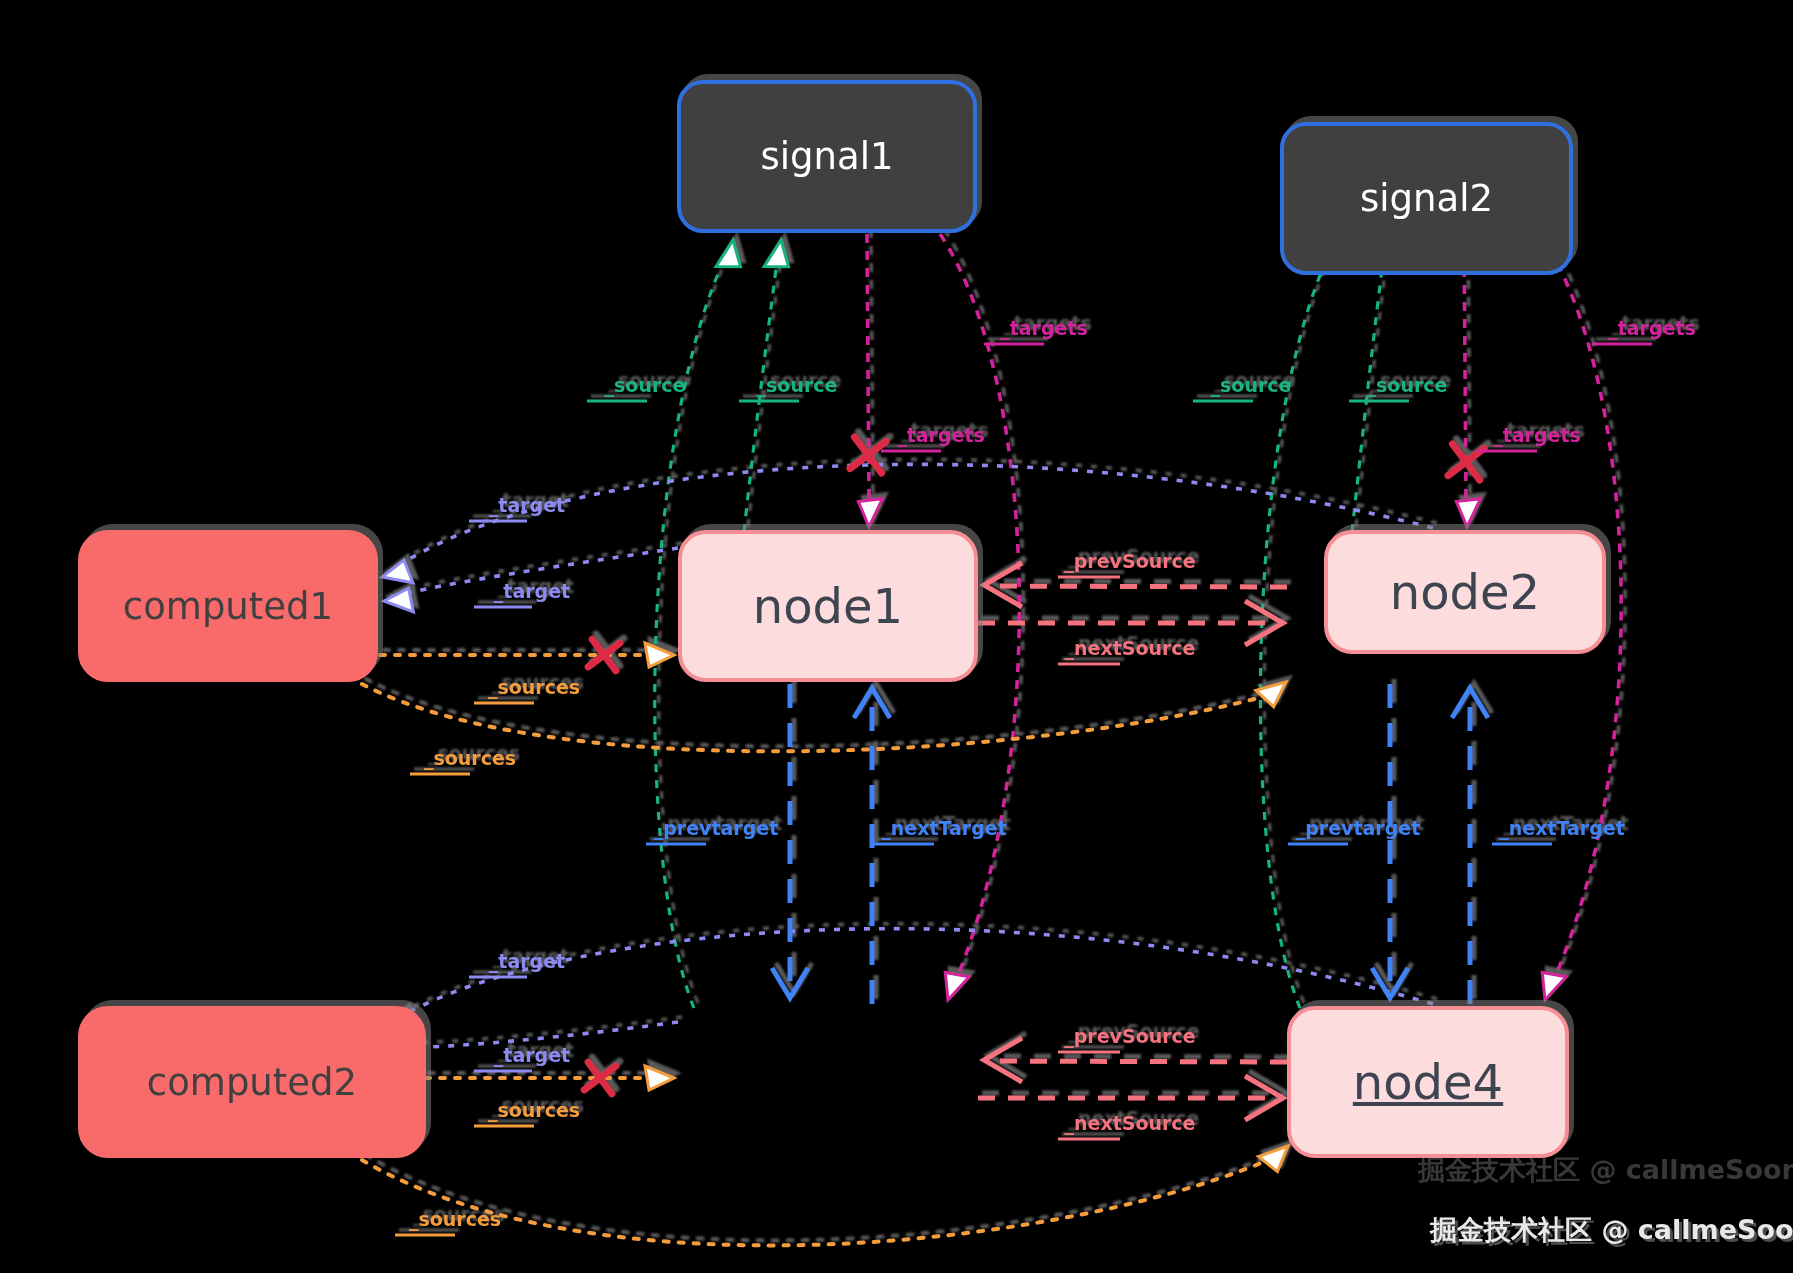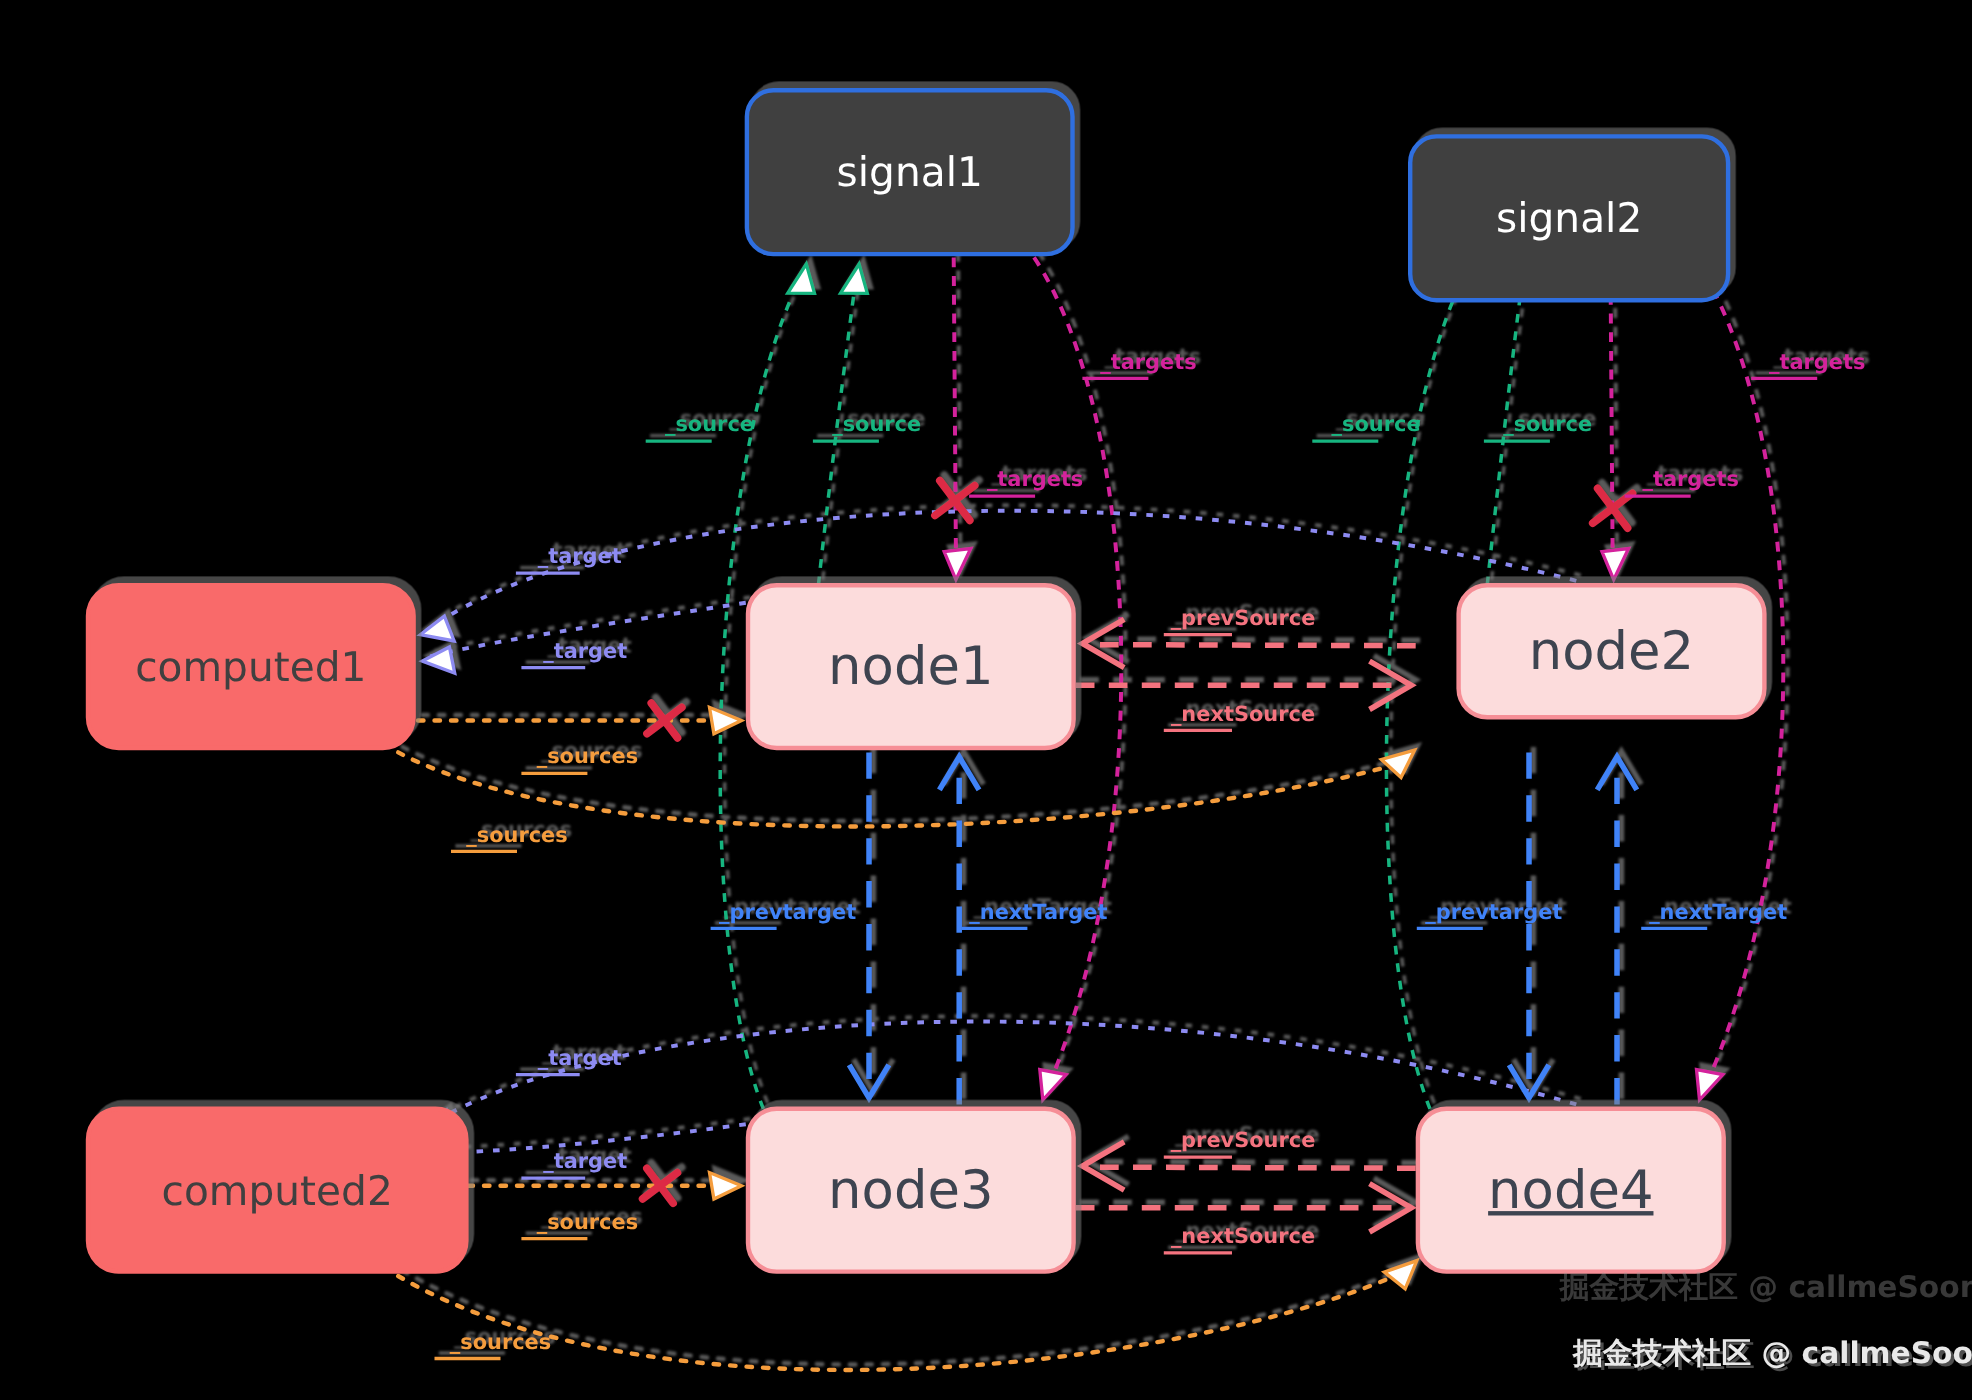--- a/index.html
+++ b/index.html
@@ -190,19 +190,18 @@
       </g>
     </g>
   </svg>
 
   <div class="box signal" style="left:677px;  top:80px;   width:300px; height:153px;">signal1</div>
   <div class="box signal" style="left:1280px; top:80px;   width:293px; height:153px;margin-top:42px;">signal2</div>
   <div class="box computed" style="left:78px;   top:530px;  width:300px; height:152px;">computed1</div>
   <div class="box nodebox" style="left:678px;  top:530px;  width:300px; height:152px;">node1</div>
   <div class="box nodebox" style="left:1324px; top:530px;  width:282px; height:124px;">node2</div>
   <div class="box computed" style="left:78px;   top:1006px; width:348px; height:152px;">computed2</div>
-  <div class="box nodebox" style="left:678px;  top:1006px; width:300px; height:152px;">node3</div>
   <div class="box nodebox" style="left:1287px; top:1006px; width:282px; height:152px;text-decoration:underline;">node4</div>
 
   <div id="watermark-echo">掘金技术社区 @ callmeSoon</div>
   <div id="watermark">掘金技术社区 @ callmeSoon</div>
 
 </div>
 
 </body></html>

